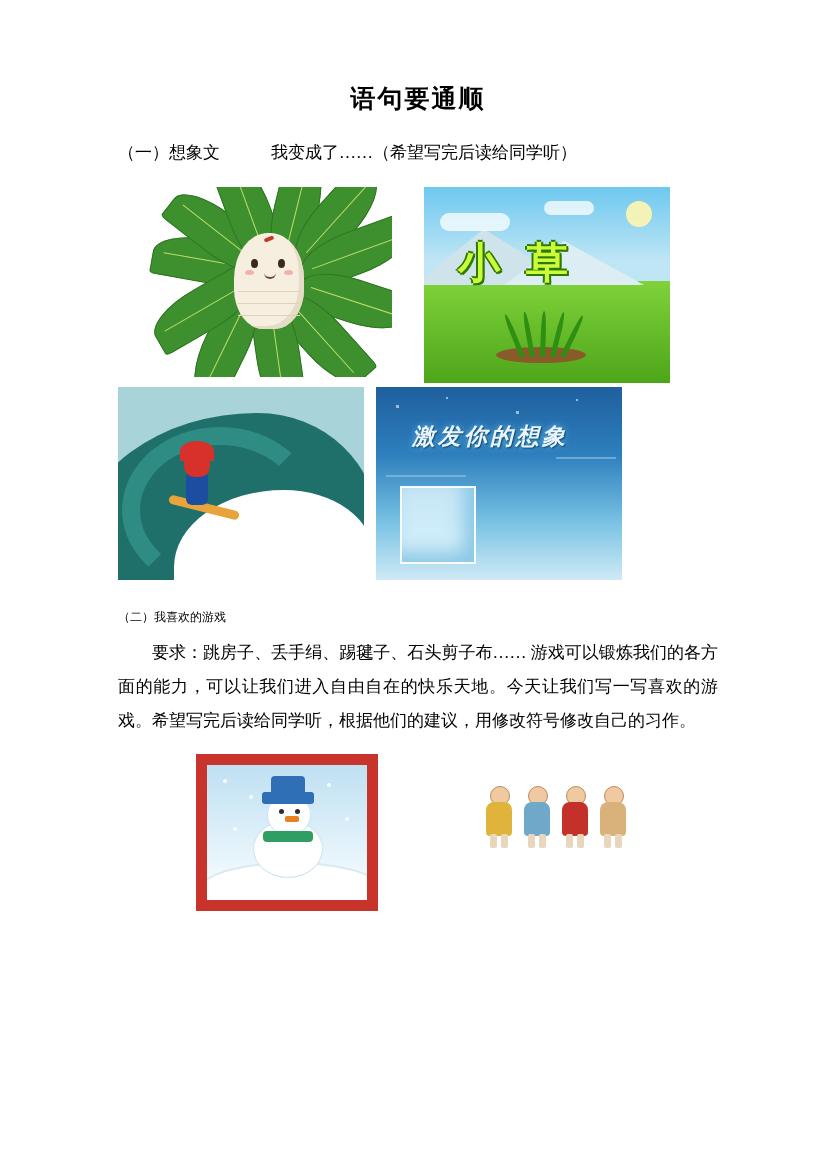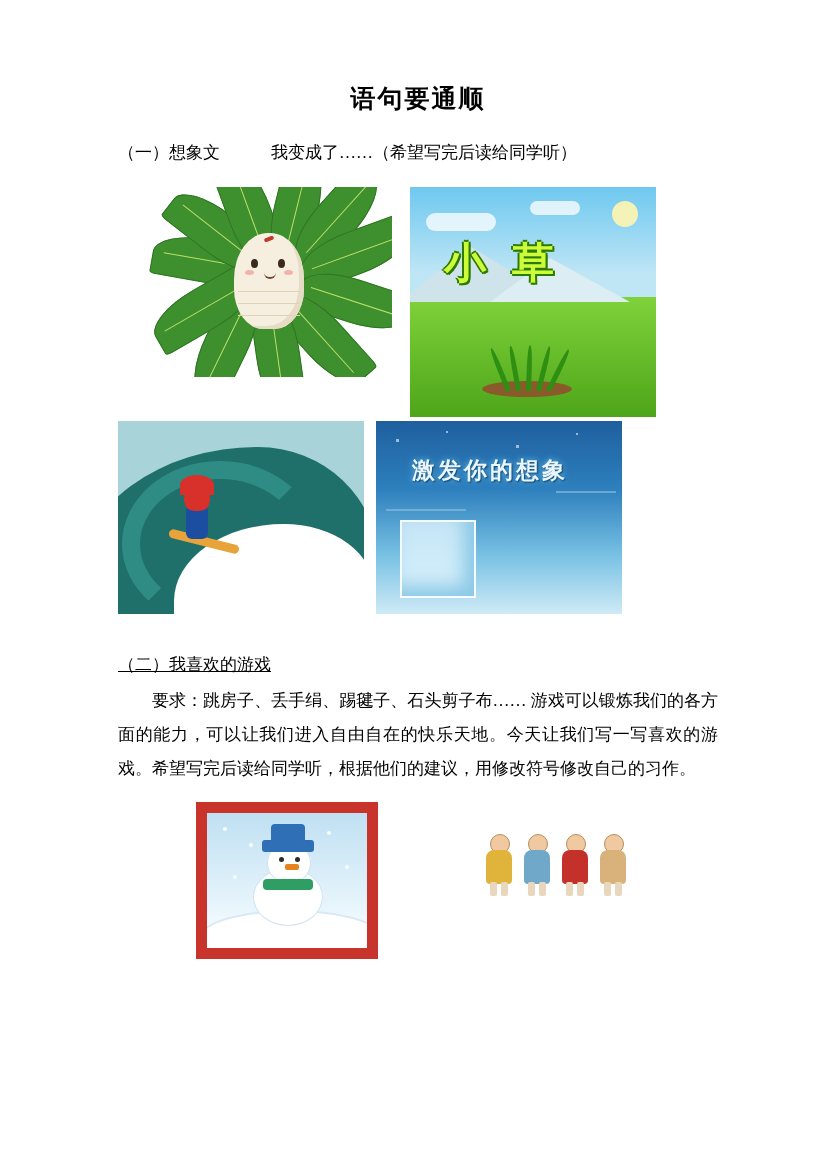--- a/index.html
+++ b/index.html
@@ -43,24 +43,23 @@
   .para.indent {
     text-indent: 34px;
   }
   .heading-line {
     font-size: 17px;
     line-height: 32px;
     margin: 0 0 4px 0;
     white-space: pre;
   }
   .section-head {
-    font-size: 17px;
+    font-size: 12px;
     line-height: 34px;
-    margin: 28px 0 2px 0;
-    text-decoration: underline;
+    margin: 14px 0 2px 0;
   }
 
   
   .img-row {
     display: flex;
     gap: 6px;
     align-items: flex-start;
   }
   .row1 {
     margin-top: 18px;
@@ -161,22 +160,22 @@
     position: absolute;
     left: 4px;
     width: 62px;
     height: 1px;
     background: #ded3b9;
   }
 
   
   .fig-grass {
     width: 246px;
-    height: 230px;
-    margin-left: 12px;
+    height: 196px;
+    margin-left: 26px;
     background: linear-gradient(to bottom, #6ec8ef 0%, #bfe6f5 38%, #bfe6f5 48%, #7fd23a 48%, #4da519 100%);
   }
   .fig-grass .sun {
     position: absolute;
     right: 18px;
     top: 14px;
     width: 26px;
     height: 26px;
     background: #fff6b0;
     border-radius: 50%;
@@ -341,20 +340,21 @@
   .fig-ice .ice-title {
     position: absolute;
     left: 36px;
     top: 34px;
     font-family: "Liberation Sans", "DejaVu Sans", sans-serif;
     font-size: 23px;
     font-weight: bold;
     letter-spacing: 3px;
     color: #eaf6ff;
     text-shadow: 1px 1px 2px #0a3a63, 0 0 6px #68c6ef;
+    font-style: italic;
   }
 
   
   .fig-snow {
     width: 160px;
     height: 135px;
     border: 11px solid #c8332c;
     background: #e9f4fb;
     margin-left: 78px;
     box-sizing: content-box;

